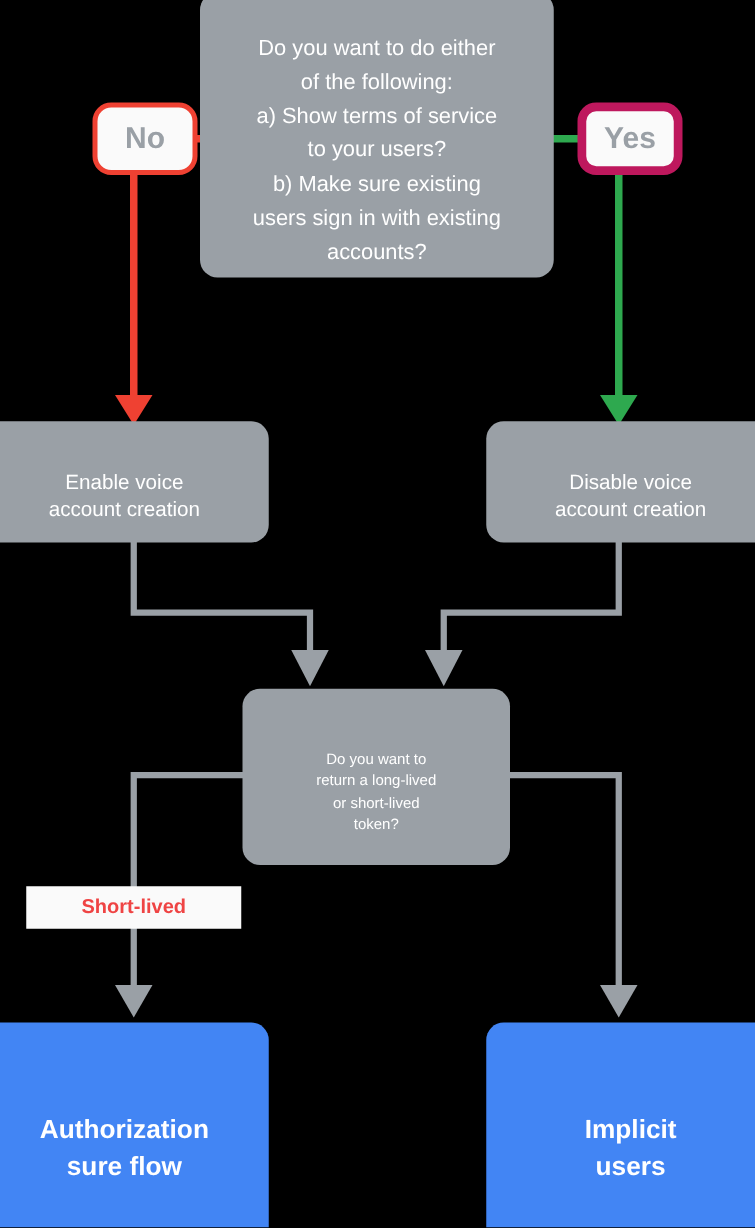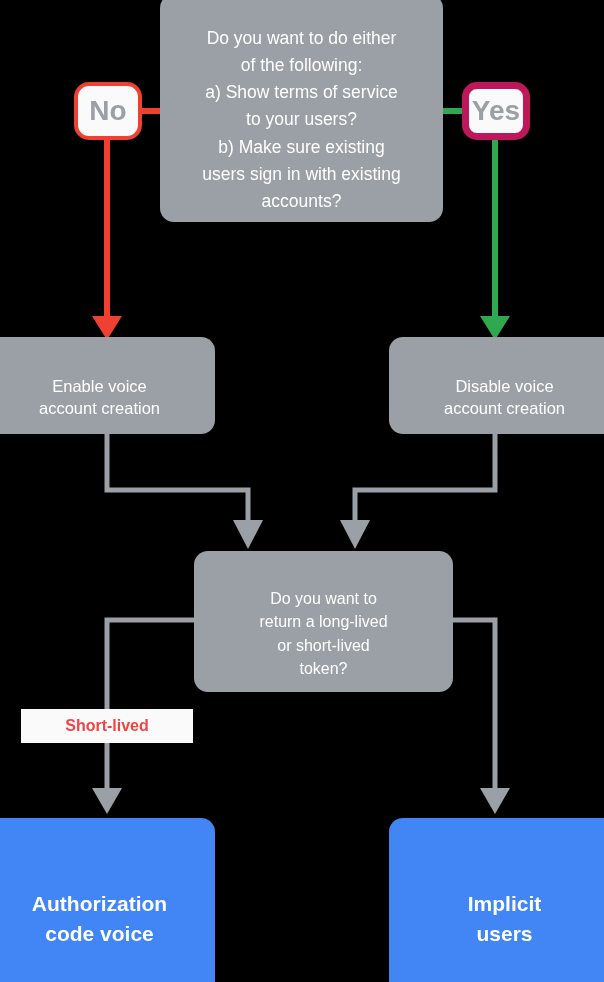--- a/index.html
+++ b/index.html
@@ -57,28 +57,28 @@
     height: 228px;
     font-size: 17.5px;
     padding: 0 10px;
   }
   #decision-top .node-text { line-height: 1.55; }
 
   
   .badge {
     position: absolute;
     box-sizing: border-box;
-    width: 68px;
+    width: 84px;
     height: 58px;
     border-radius: 15px;
     background: #fafafa;
     display: flex;
     align-items: center;
     justify-content: center;
-    font-size: 28px;
+    font-size: 24px;
     font-weight: bold;
     color: #9aa0a6;
     z-index: 3;
   }
   #badge-no {
     left: 74px;
     top: 82px;
     border: 4px solid #ef4132;
   }
   #badge-yes {
@@ -100,23 +100,23 @@
     top: 337px;
     width: 231px;
     height: 97px;
     font-size: 16.5px;
   }
 
   
   #decision-token {
     left: 194px;
     top: 551px;
-    width: 259px;
+    width: 214px;
     height: 141px;
-    font-size: 16px;
+    font-size: 12px;
   }
   #decision-token .node-text { line-height: 1.45; }
 
   
   .edge-label {
     position: absolute;
     box-sizing: border-box;
     height: 34px;
     background: #fafafa;
     display: flex;
@@ -217,20 +217,20 @@
 or short-lived
 token?</span>
   </div>
 
   <div class="edge-label" id="label-short">
     <span>Short-lived</span>
   </div>
 
   <div class="node blue-node" id="node-auth">
     <span class="node-text">Authorization
-code voice</span>
+sure flow</span>
   </div>
   <div class="node blue-node" id="node-implicit">
     <span class="node-text">Implicit
 users</span>
   </div>
 
 </div>
 
 </body></html>

